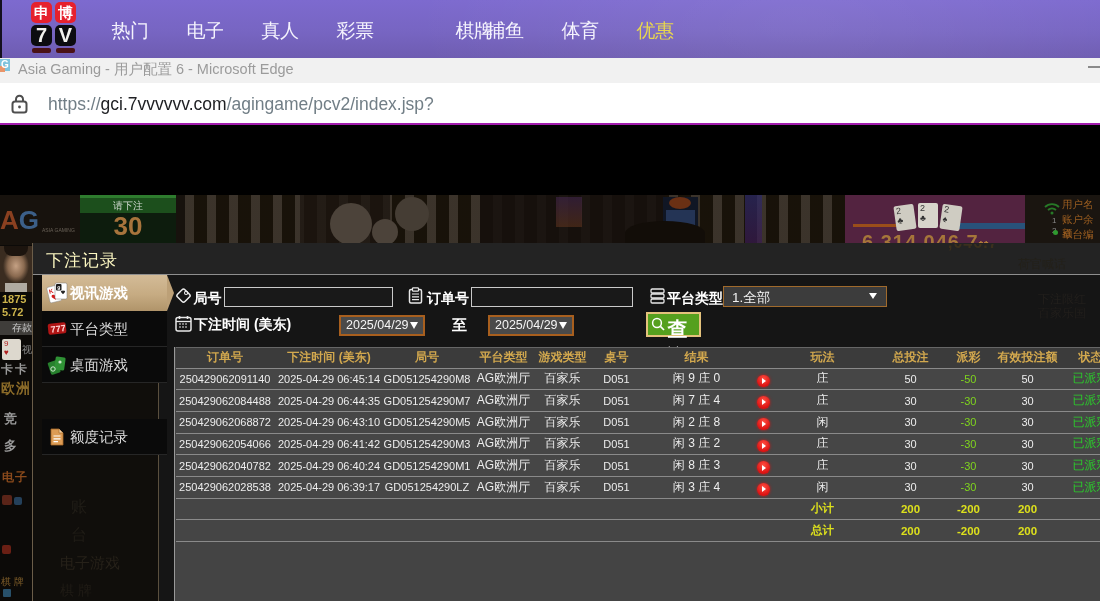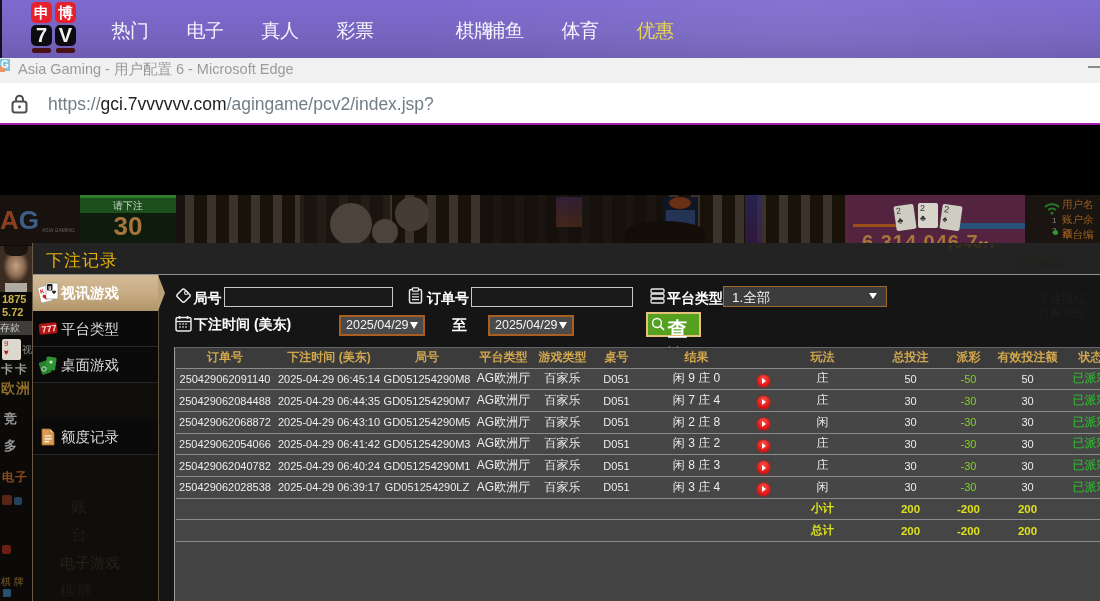--- a/index.html
+++ b/index.html
@@ -14,21 +14,21 @@
 .navlink{top:18px;font-size:19px;color:#f5f3fd;letter-spacing:-0.5px;}
 .logo-sq{width:21px;height:21px;border-radius:5px;text-align:center;}
 .lred{background:#e6212e;color:#fff;font-size:15px;font-weight:bold;line-height:21px;}
 .lblk{background:#0c0c10;color:#f2f2ee;font-size:20px;font-weight:800;line-height:20px;}
 #titlebar{left:0;top:58px;width:1100px;height:25px;background:#f1f1f1;}
 #urlbar{left:0;top:83px;width:1100px;height:40px;background:#fff;border-bottom:2px solid #a21caf;}
 
 #modal{left:32px;top:243px;width:1068px;height:358px;background:#151515;border-left:1px solid #6b5d49;}
 #mtitle{left:0;top:0;width:1068px;height:31px;background:#232323;border-bottom:1.5px solid #8e8e8e;}
 #sidebar{left:0;top:32px;width:125px;height:326px;background:#100e0b;border-right:1px solid #5a4f3e;}
-.sitem{left:0;width:125px;height:35px;border-bottom:1px solid #262626;background:#0a0a0a;}
+.sitem{left:9px;width:125px;height:35px;border-bottom:1px solid #262626;background:#0a0a0a;}
 .sitem .txt{position:absolute;left:28px;top:50%;transform:translateY(-50%);
   font-size:14.5px;color:#dcdcdc;white-space:nowrap;}
 #sel{background:linear-gradient(180deg,#d3bb97 0%,#c6ab82 55%,#b0946a 100%);border-bottom:none;height:36px;}
 #sel .txt{color:#fff;font-weight:bold;}
 #sel:after{content:"";position:absolute;left:125px;top:50%;margin-top:-18px;
   border-left:7px solid #bca077;border-top:18px solid transparent;border-bottom:18px solid transparent;}
 .flabel{font-size:14px;font-weight:bold;color:#fff;white-space:nowrap;}
 .finput{background:#191919;border:1.5px solid #c9c9c9;}
 
 #tbl{left:142.5px;top:104px;border-collapse:collapse;table-layout:fixed;width:933px;
@@ -136,38 +136,38 @@
     </div>
   </div>
 
   <div id="leftcol" class="a" style="left:0;top:245px;width:32px;height:356px;background:#0c0a08;overflow:hidden;">
     <div class="a" style="left:0;top:1px;width:32px;height:46px;background:radial-gradient(ellipse 13px 17px at 16px 20px,#c5a184,#8a6a50 62%,#3a2c20);">
       <div class="a" style="left:4px;top:0;width:24px;height:10px;background:#1c140e;border-radius:0 0 8px 8px;"></div>
       <div class="a" style="left:5px;top:37px;width:22px;height:9px;background:#b0aba2;"></div>
     </div>
     <div class="a" style="left:2px;top:48px;font-size:11px;font-weight:bold;color:#cdb44c;">1875</div>
     <div class="a" style="left:2px;top:61px;font-size:11px;font-weight:bold;color:#cdb44c;">5.72</div>
-    <div class="a" style="left:0;top:76px;width:32px;height:14px;background:#3f3d3a;color:#c8c8c8;font-size:10px;line-height:14px;text-align:left;">存款</div>
+    <div class="a" style="left:0;top:76px;width:32px;height:14px;background:#3f3d3a;color:#c8c8c8;font-size:10px;line-height:14px;text-align:right;">存款</div>
     <div class="a" style="left:2px;top:94px;width:17px;height:21px;background:#ddd8ce;border-radius:2px;color:#b02020;font-size:8px;line-height:9px;padding-left:2px;">9<br>♥</div>
     <div class="a" style="left:22px;top:98px;font-size:10px;color:#8a8a8a;">视</div>
     <div class="a" style="left:1px;top:116px;font-size:12px;font-weight:bold;color:#9a9a9a;letter-spacing:2px;">卡卡</div>
     <div class="a" style="left:1px;top:135px;font-size:14px;font-weight:bold;color:#8a6a28;letter-spacing:1px;">欧洲</div>
     <div class="a" style="left:4px;top:165px;font-size:13px;font-weight:bold;color:#9a9a9a;">竞</div>
     <div class="a" style="left:4px;top:192px;font-size:13px;font-weight:bold;color:#9a9a9a;">多</div>
     <div class="a" style="left:2px;top:224px;font-size:12px;font-weight:bold;color:#8a4a1c;letter-spacing:1px;">电子</div>
     <div class="a" style="left:2px;top:250px;width:10px;height:10px;background:#5a2418;border-radius:2px;"></div>
     <div class="a" style="left:14px;top:252px;width:8px;height:8px;background:#24405a;border-radius:2px;"></div>
     <div class="a" style="left:2px;top:300px;width:9px;height:9px;background:#6a1f14;border-radius:2px;"></div>
     <div class="a" style="left:1px;top:330px;font-size:10px;color:#7a5a28;">棋 牌</div>
     <div class="a" style="left:3px;top:344px;width:8px;height:8px;background:#28506a;border-radius:1px;"></div>
   </div>
 
   <div id="modal" class="a">
     <div id="mtitle" class="a">
-        <div class="a" style="left:13px;top:6px;font-size:17px;color:#eab308;letter-spacing:1px;">下注记录</div>
+        <div class="a" style="left:13px;top:6px;font-size:17px;color:#fef9c3;letter-spacing:1px;">下注记录</div>
       <div class="a" style="left:915px;top:1px;width:85px;height:8px;overflow:hidden;">
           <div class="a" style="left:0;top:-10px;font-size:16px;font-weight:bold;color:#3b301d;letter-spacing:1px;">,046.7</div>
         </div>
     </div>
     <div class="a" style="left:985px;top:13px;font-size:12px;color:#232019;">荷官喊话</div>
     <div class="a" style="left:1005px;top:48px;font-size:12px;color:#221f1c;">下注限红</div>
     <div class="a" style="left:1005px;top:62px;font-size:12px;color:#211e1b;">百家乐国</div>
     <div class="a" style="left:400px;top:55px;width:60px;height:1px;"></div>
 
     <div id="sidebar" class="a">

